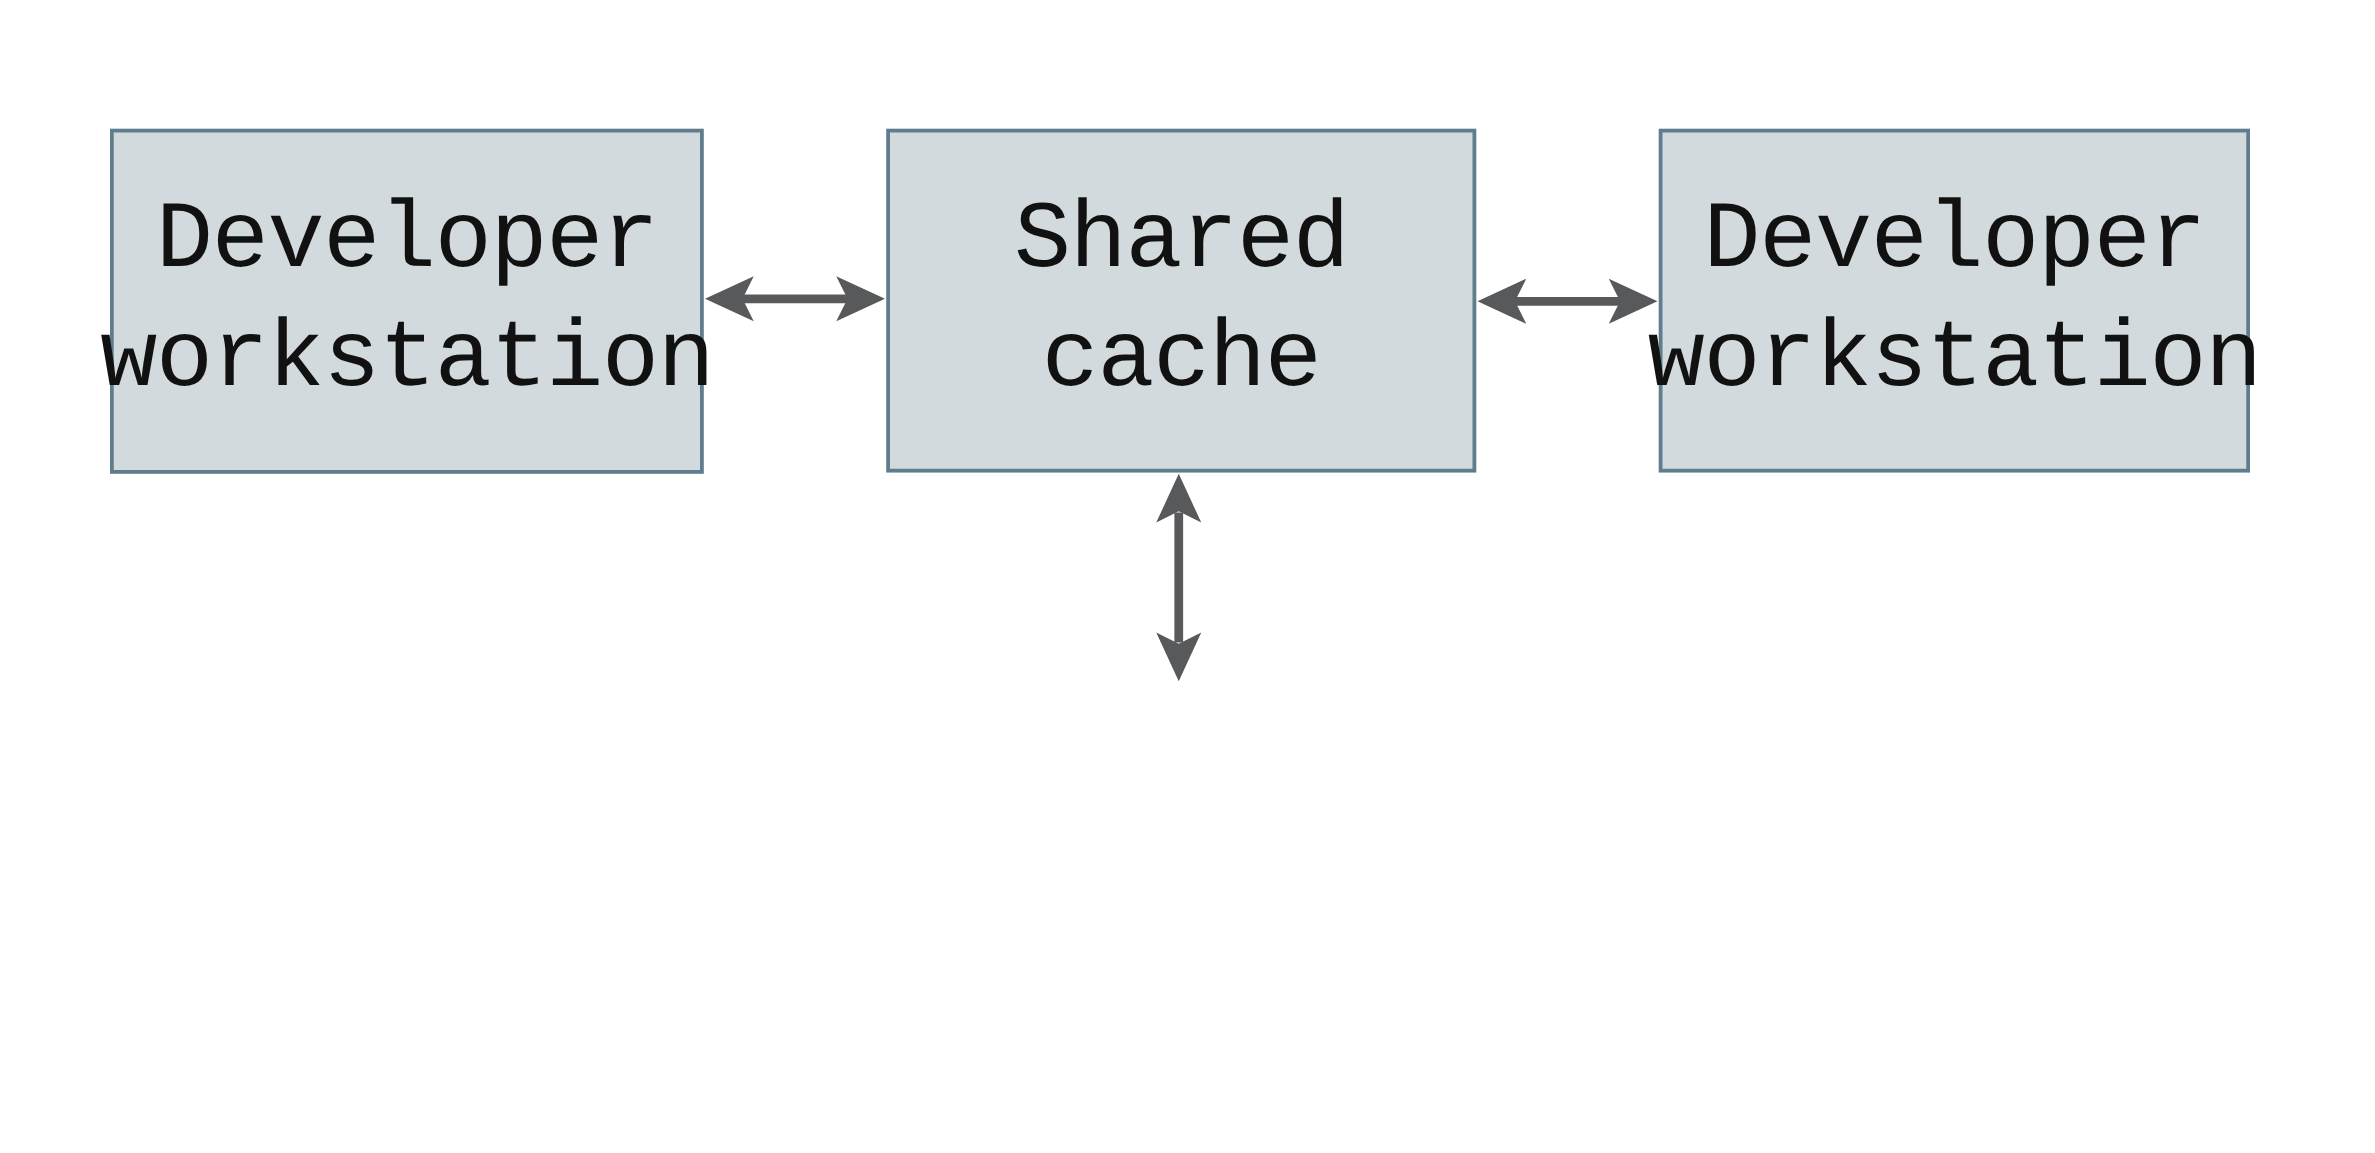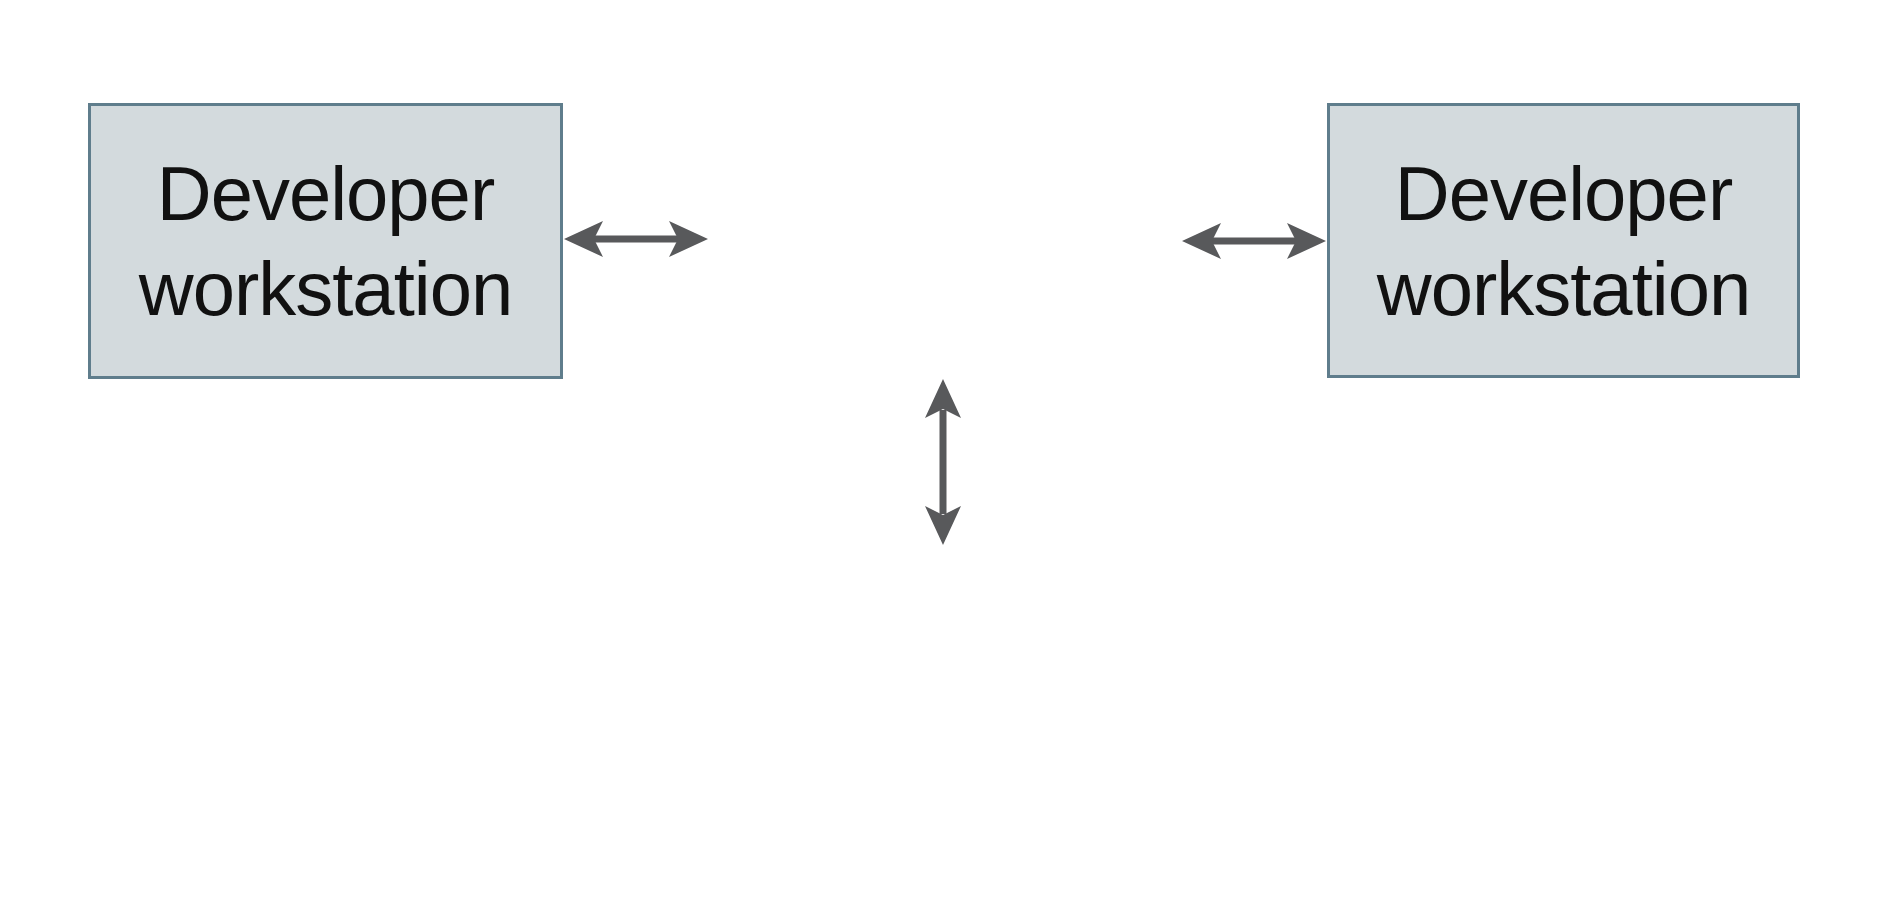--- a/index.html
+++ b/index.html
@@ -27,20 +27,21 @@
     align-items: center;
     justify-content: center;
   }
   .node-label {
     font-size: 76px;
     line-height: 95px;
     color: var(--text);
     text-align: center;
     white-space: pre-line;
     letter-spacing: -1px;
+    font-family: Liberation Mono, monospace;
   }
   .node-dev-left   { left: 88px;   top: 103px; width: 475px; height: 276px; }
   .node-cache      { left: 709px;  top: 103px; width: 472px; height: 275px; }
   .node-dev-right  { left: 1327px; top: 103px; width: 473px; height: 275px; }
   .node-ci         { left: 708px;  top: 546px; width: 472px; height: 273px; }
 
   .edge { position: absolute; color: var(--arrow); }
   .edge-left   { left: 563px;  top: 217px; width: 146px; height: 44px; }
   .edge-right  { left: 1181px; top: 219px; width: 146px; height: 44px; }
   .edge-down   { left: 921px;  top: 378px; width: 44px;  height: 168px; }
@@ -51,20 +52,24 @@
 </head>
 <body>
 
 <div class="canvas">
 
   <div class="node node-dev-left">
     <div class="node-label">Developer
 workstation</div>
   </div>
 
+  <div class="node node-cache">
+    <div class="node-label">Shared
+cache</div>
+  </div>
 
   <div class="node node-dev-right">
     <div class="node-label">Developer
 workstation</div>
   </div>
 
 
   <div class="edge edge-left">
     <svg viewBox="0 0 146 44" preserveAspectRatio="none" aria-hidden="true">
       <line x1="30" y1="22" x2="116" y2="22" stroke-width="7"></line>

